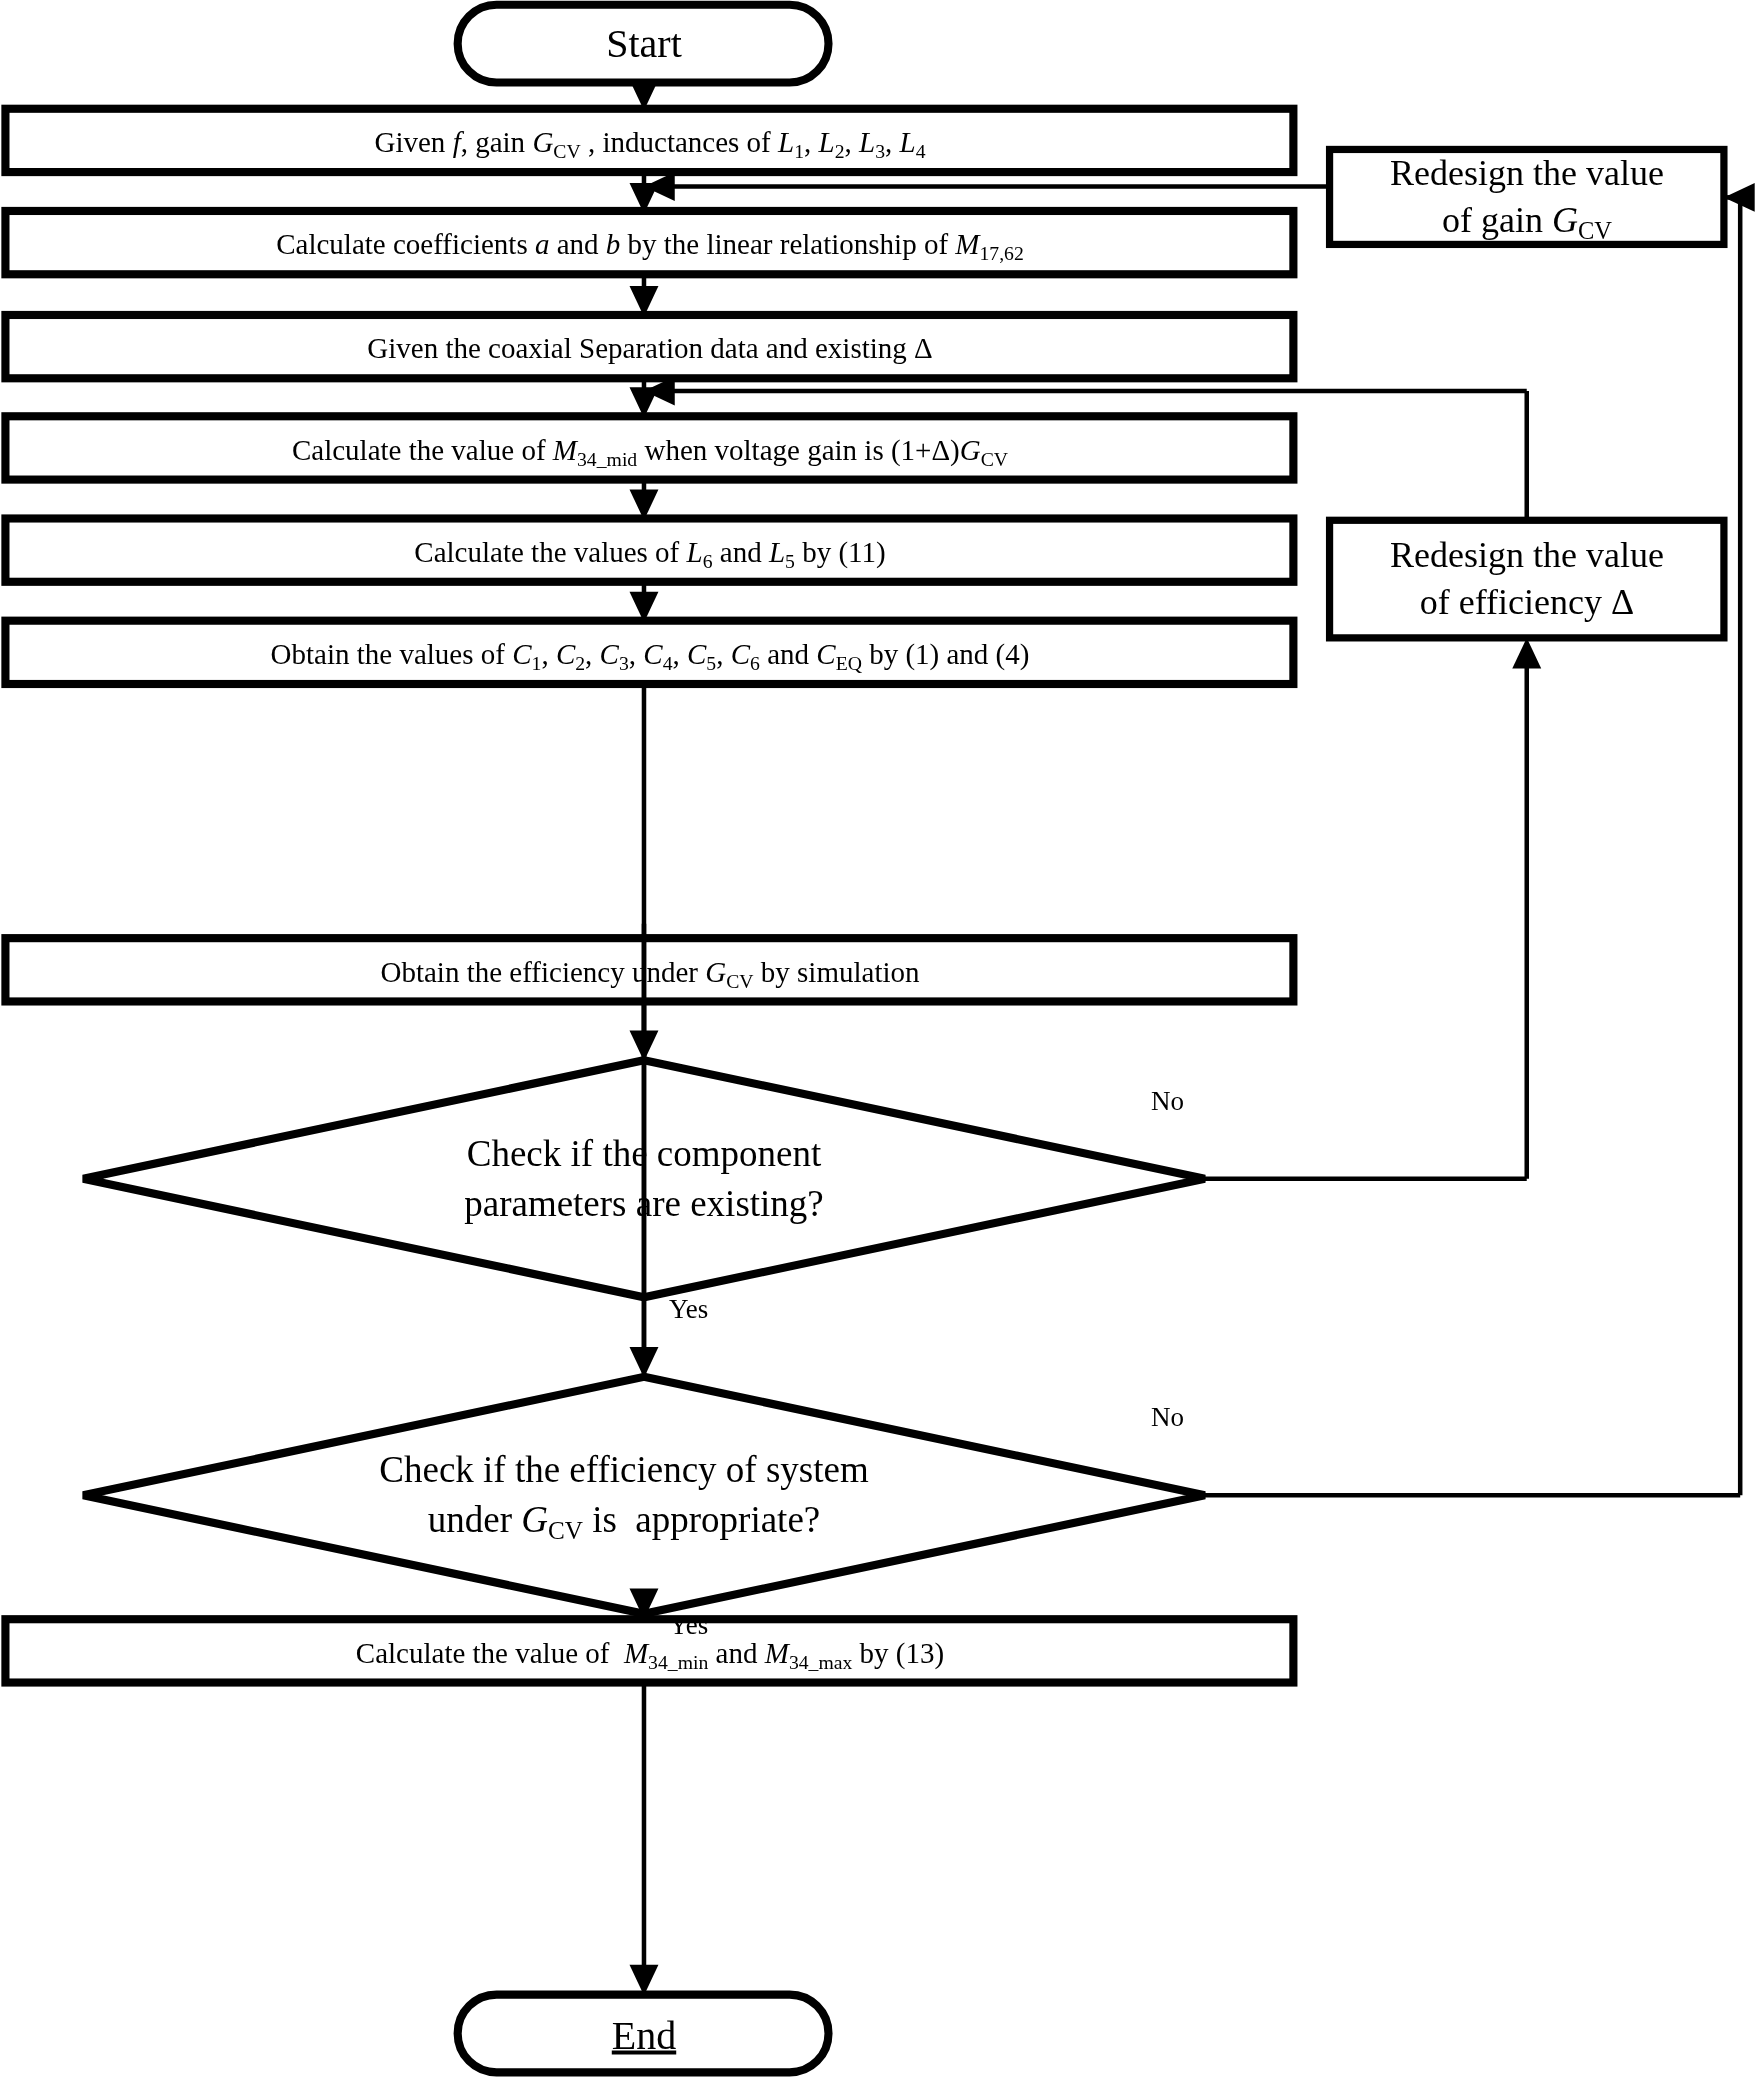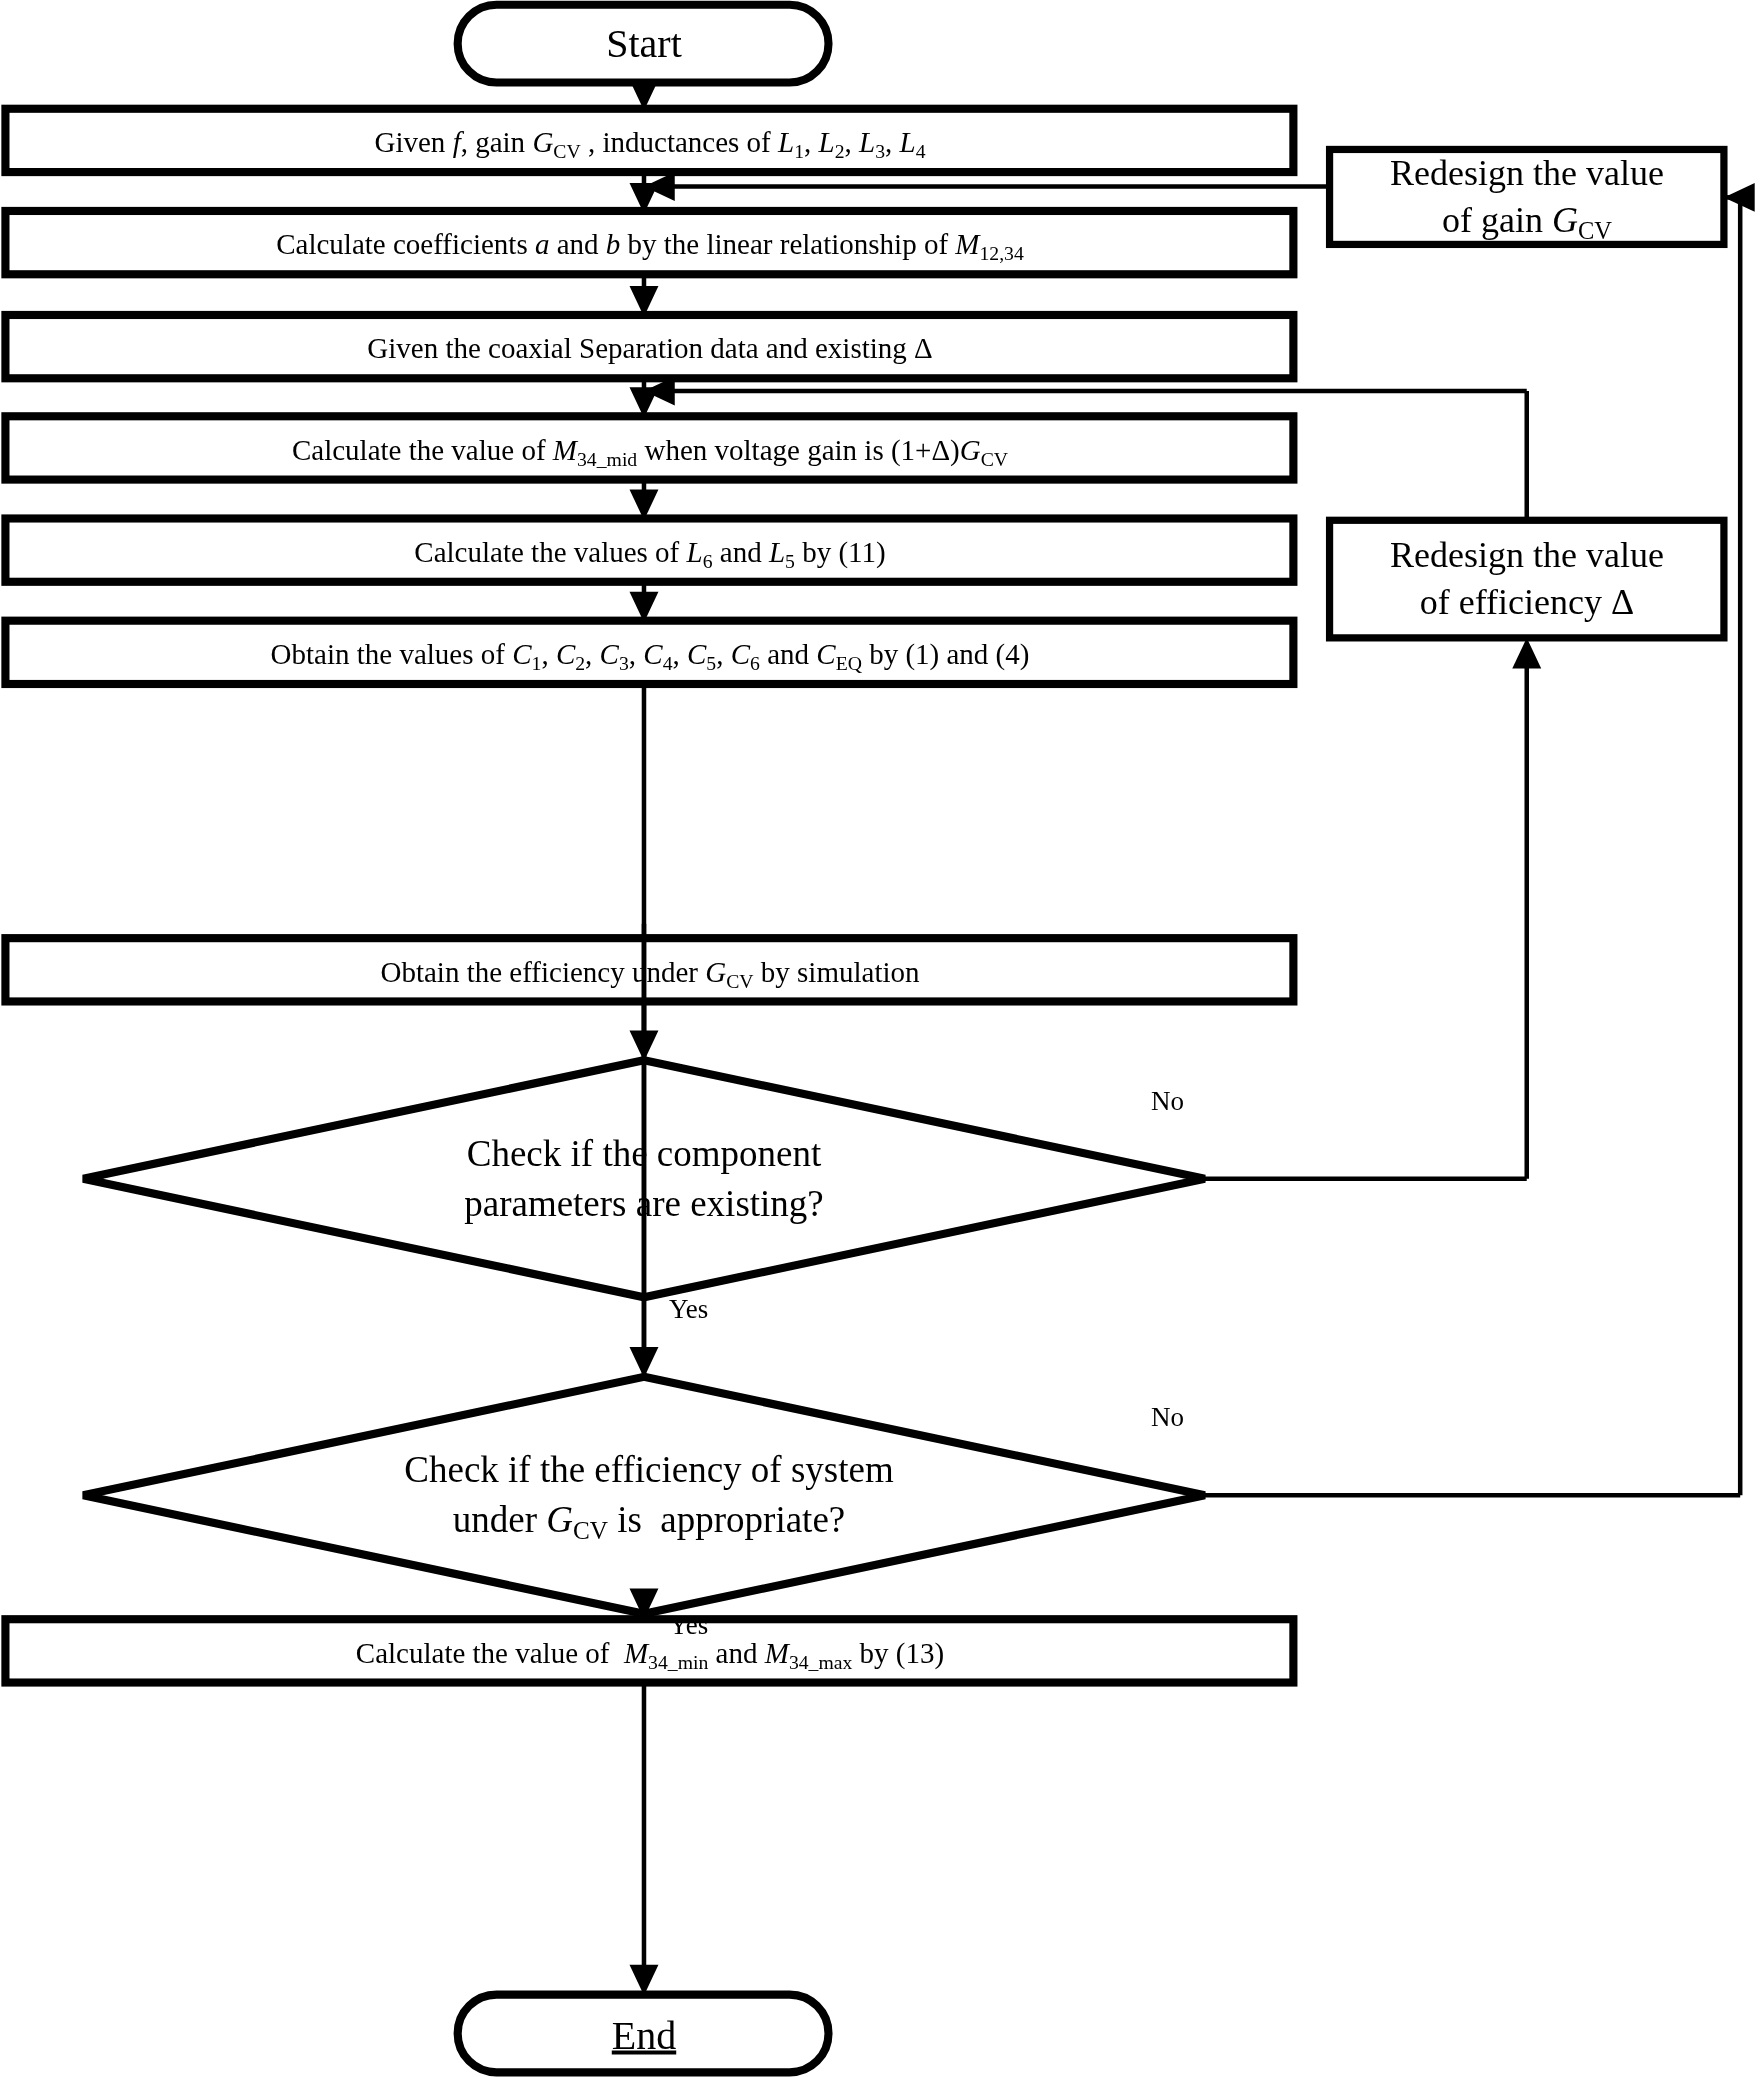--- a/index.html
+++ b/index.html
@@ -136,21 +136,21 @@
 
   </svg>
 
   <div class="lbl ctr t-term" style="left:644px;top:43px;">Start</div>
 
   <div class="lbl ctr t-main" style="left:650px;top:142px;">
     Given <i class="v">f</i>, gain <i class="v">G</i><sub>CV</sub> , inductances of <i class="v">L</i><sub>1</sub>, <i class="v">L</i><sub>2</sub>, <i class="v">L</i><sub>3</sub>, <i class="v">L</i><sub>4</sub>
   </div>
 
   <div class="lbl ctr t-main" style="left:650px;top:244px;">
-    Calculate coefficients <i class="v">a</i> and <i class="v">b</i> by the linear relationship of <i class="v">M</i><sub>12,34</sub>
+    Calculate coefficients <i class="v">a</i> and <i class="v">b</i> by the linear relationship of <i class="v">M</i><sub>17,62</sub>
   </div>
 
   <div class="lbl ctr t-main" style="left:650px;top:348px;">
     Given the coaxial Separation data and existing Δ
   </div>
 
   <div class="lbl ctr t-main" style="left:650px;top:450px;">
     Calculate the value of <i class="v">M</i><sub>34_mid</sub> when voltage gain is (1+Δ)<i class="v">G</i><sub>CV</sub>
   </div>
 
@@ -164,21 +164,21 @@
 
   <div class="lbl ctr t-main" style="left:650px;top:972px;">
     Obtain the efficiency under <i class="v">G</i><sub>CV</sub> by simulation
   </div>
 
   <div class="lbl ctr t-dia" style="left:644px;top:1179px;">
     <div>Check if the component</div>
     <div>parameters are existing?</div>
   </div>
 
-  <div class="lbl ctr t-dia" style="left:649px;top:1495px;">
+  <div class="lbl ctr t-dia" style="left:624px;top:1495px;">
     <div>Check if the efficiency of system</div>
     <div>under <i class="v">G</i><sub>CV</sub> is&nbsp; appropriate?</div>
   </div>
 
   <div class="lbl ctr t-main" style="left:650px;top:1653px;">
     Calculate the value of&nbsp; <i class="v">M</i><sub>34_min</sub> and <i class="v">M</i><sub>34_max</sub> by (13)
   </div>
 
   <div class="lbl ctr t-term" style="left:644px;top:2035px;text-decoration:underline;">End</div>
 

